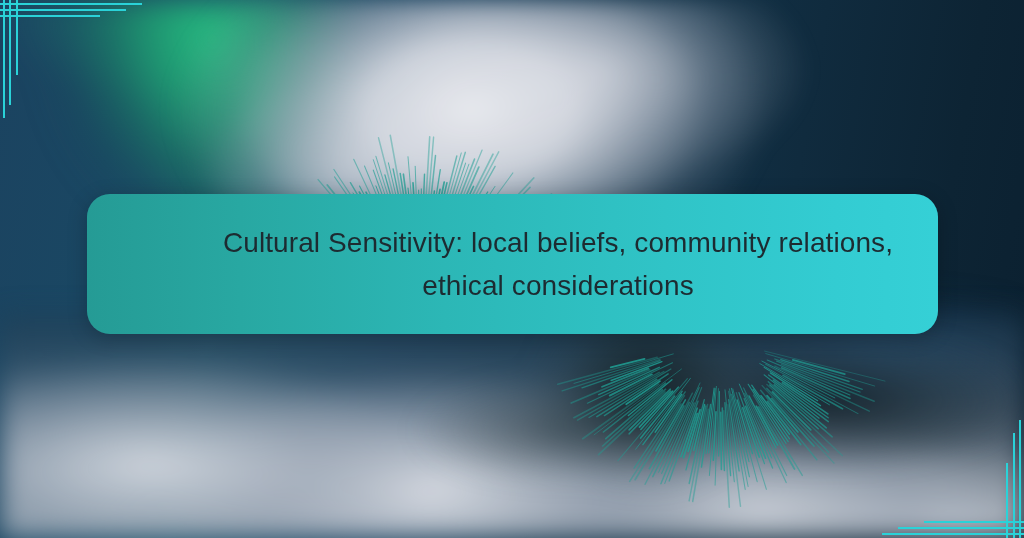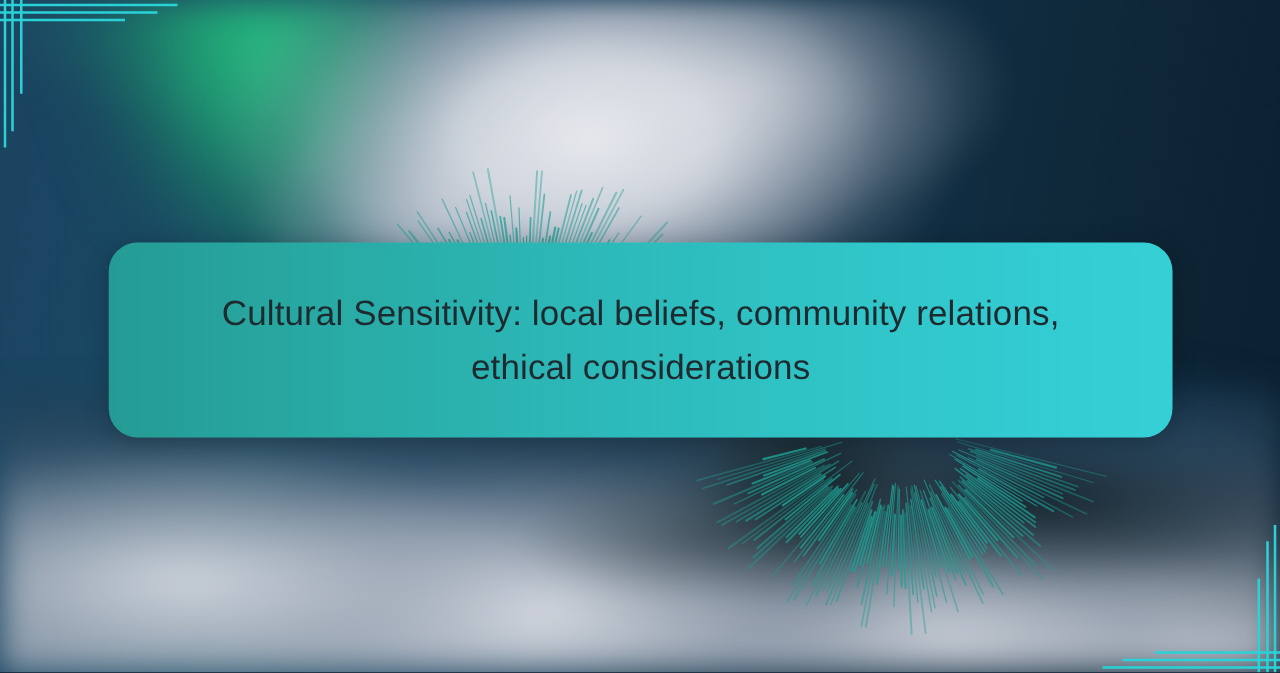--- a/index.html
+++ b/index.html
@@ -139,33 +139,33 @@
   .corner { position:absolute; }
   .corner span { position:absolute; background:#2ad2d8; display:block; }
 
   #corner-tl { left:0; top:0; width:160px; height:130px; }
   #corner-br { right:0; bottom:0; width:160px; height:130px; }
 
   
   #content-card {
     position:absolute;
     left:87px; top:194px;
-    width:851px; height:156px;
+    width:851px; height:140px;
     border-radius:23px;
     background:linear-gradient(90deg,
       #259b95 0%,
       #28a8a2 18%,
       #2cb7b6 42%,
       #30c4c7 68%,
       #33ccd2 88%,
       #35d0d6 100%);
     box-shadow:0 4px 20px rgba(0,0,0,0.22);
     display:flex;
     align-items:center;
-    justify-content:center;
+    justify-content:flex-end;
     padding:0 30px;
   }
 
   #card-heading {
     font-size:28px;
     line-height:43px;
     font-weight:400;
     color:#1d2b31;
     text-align:center;
     letter-spacing:0.1px;

